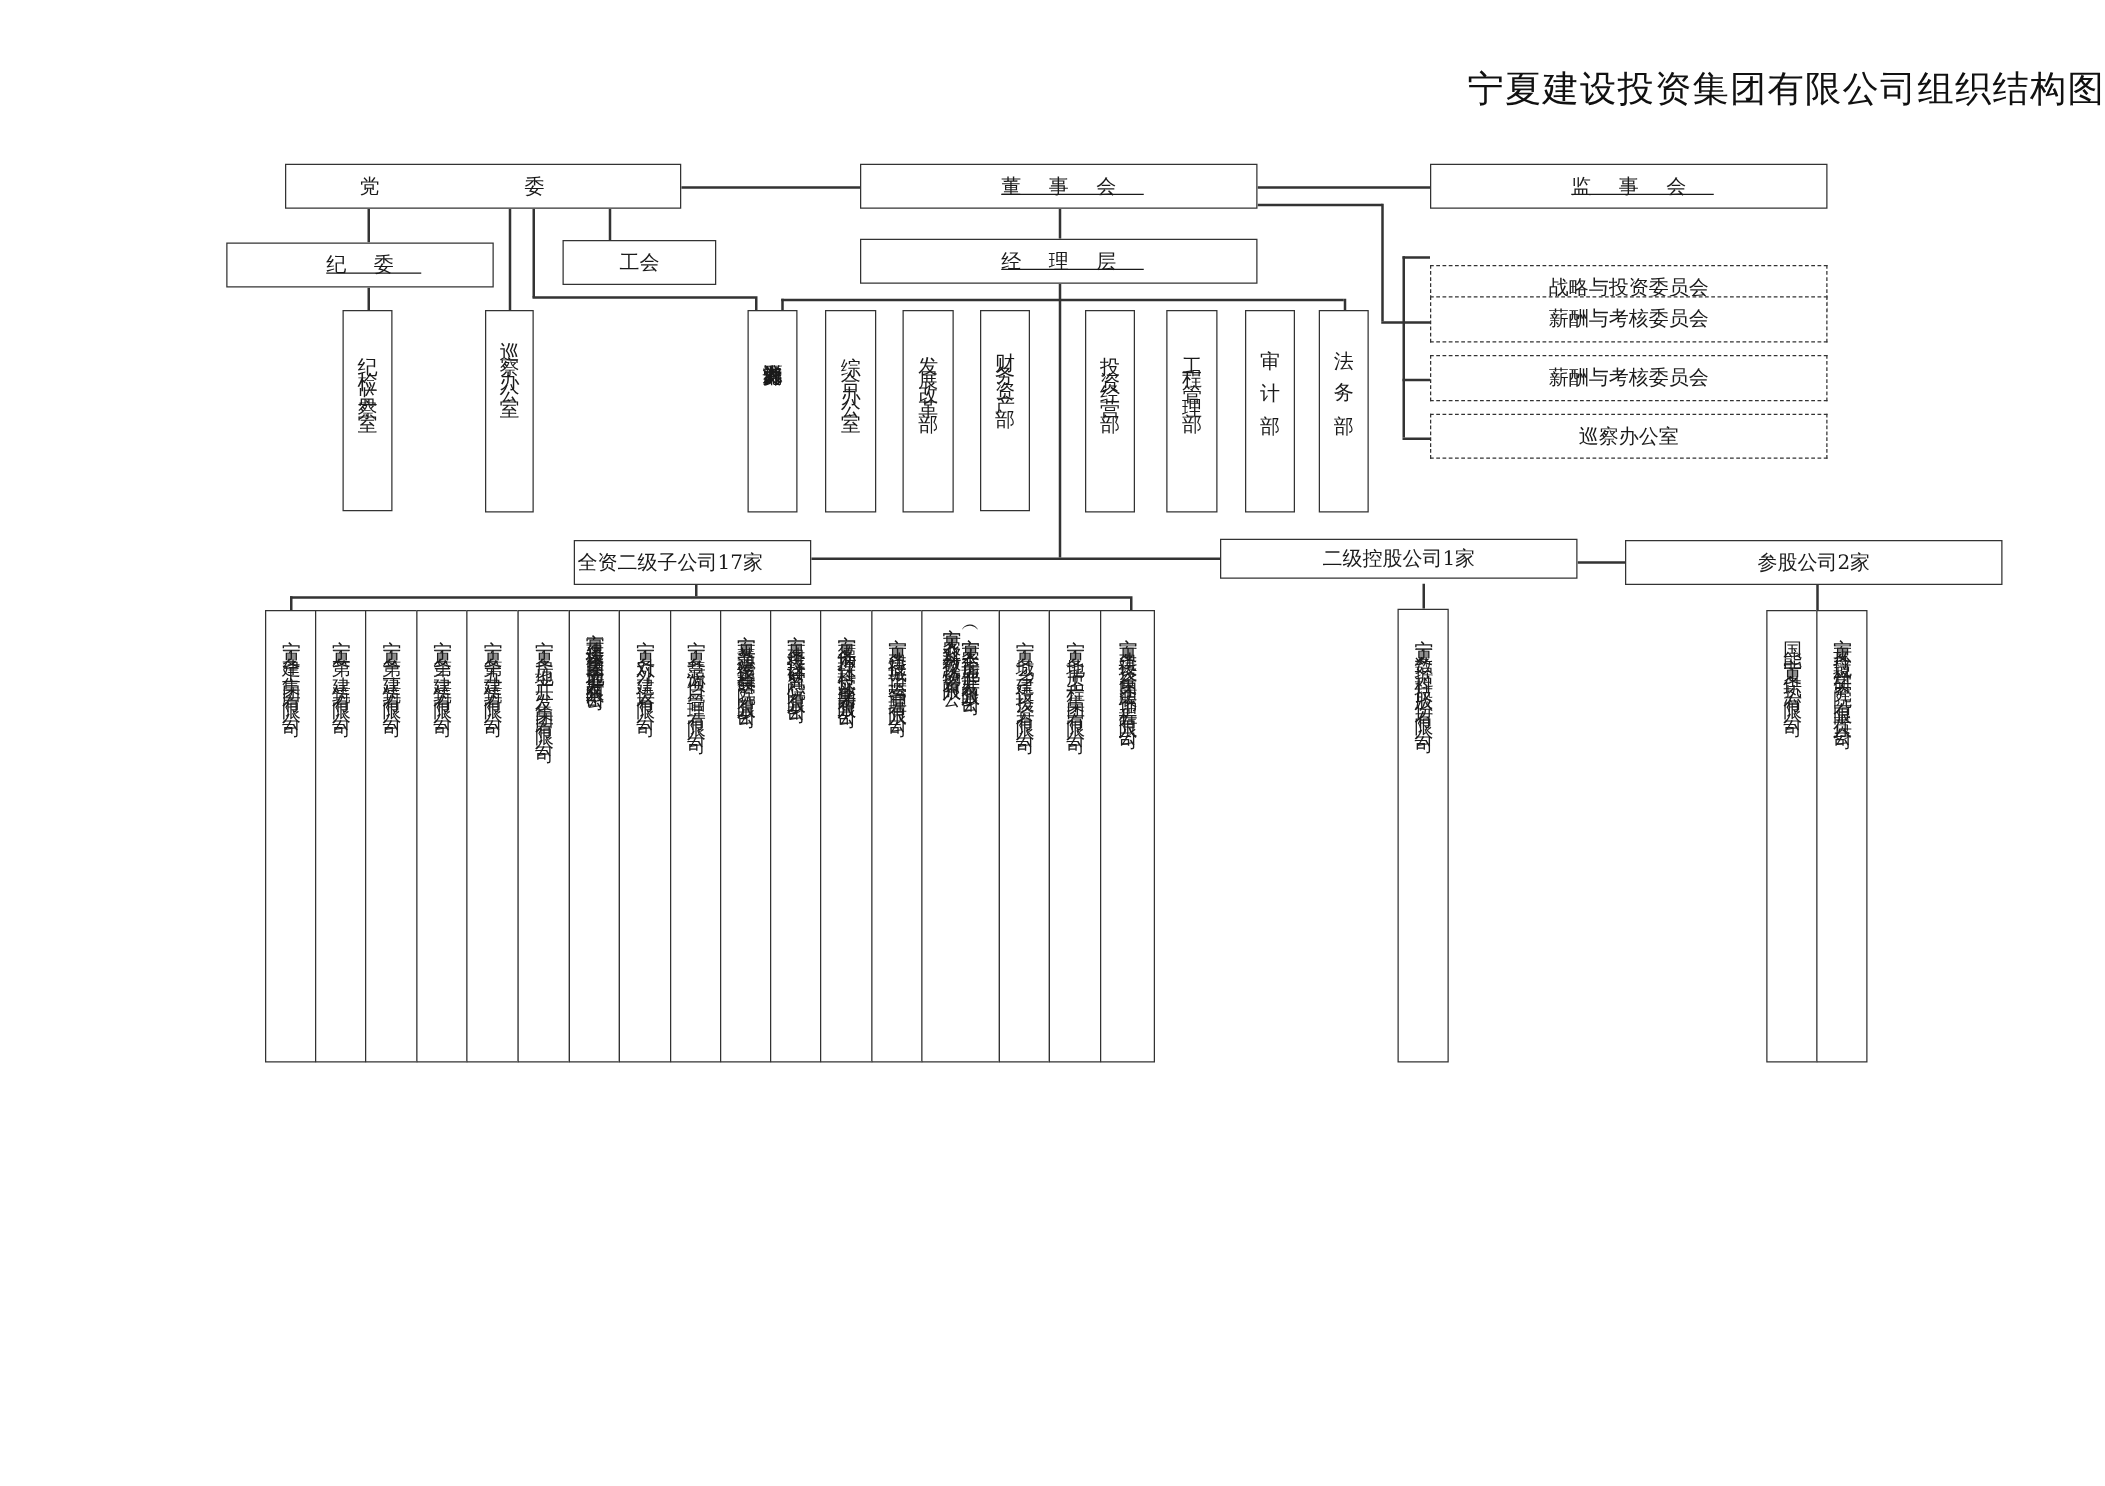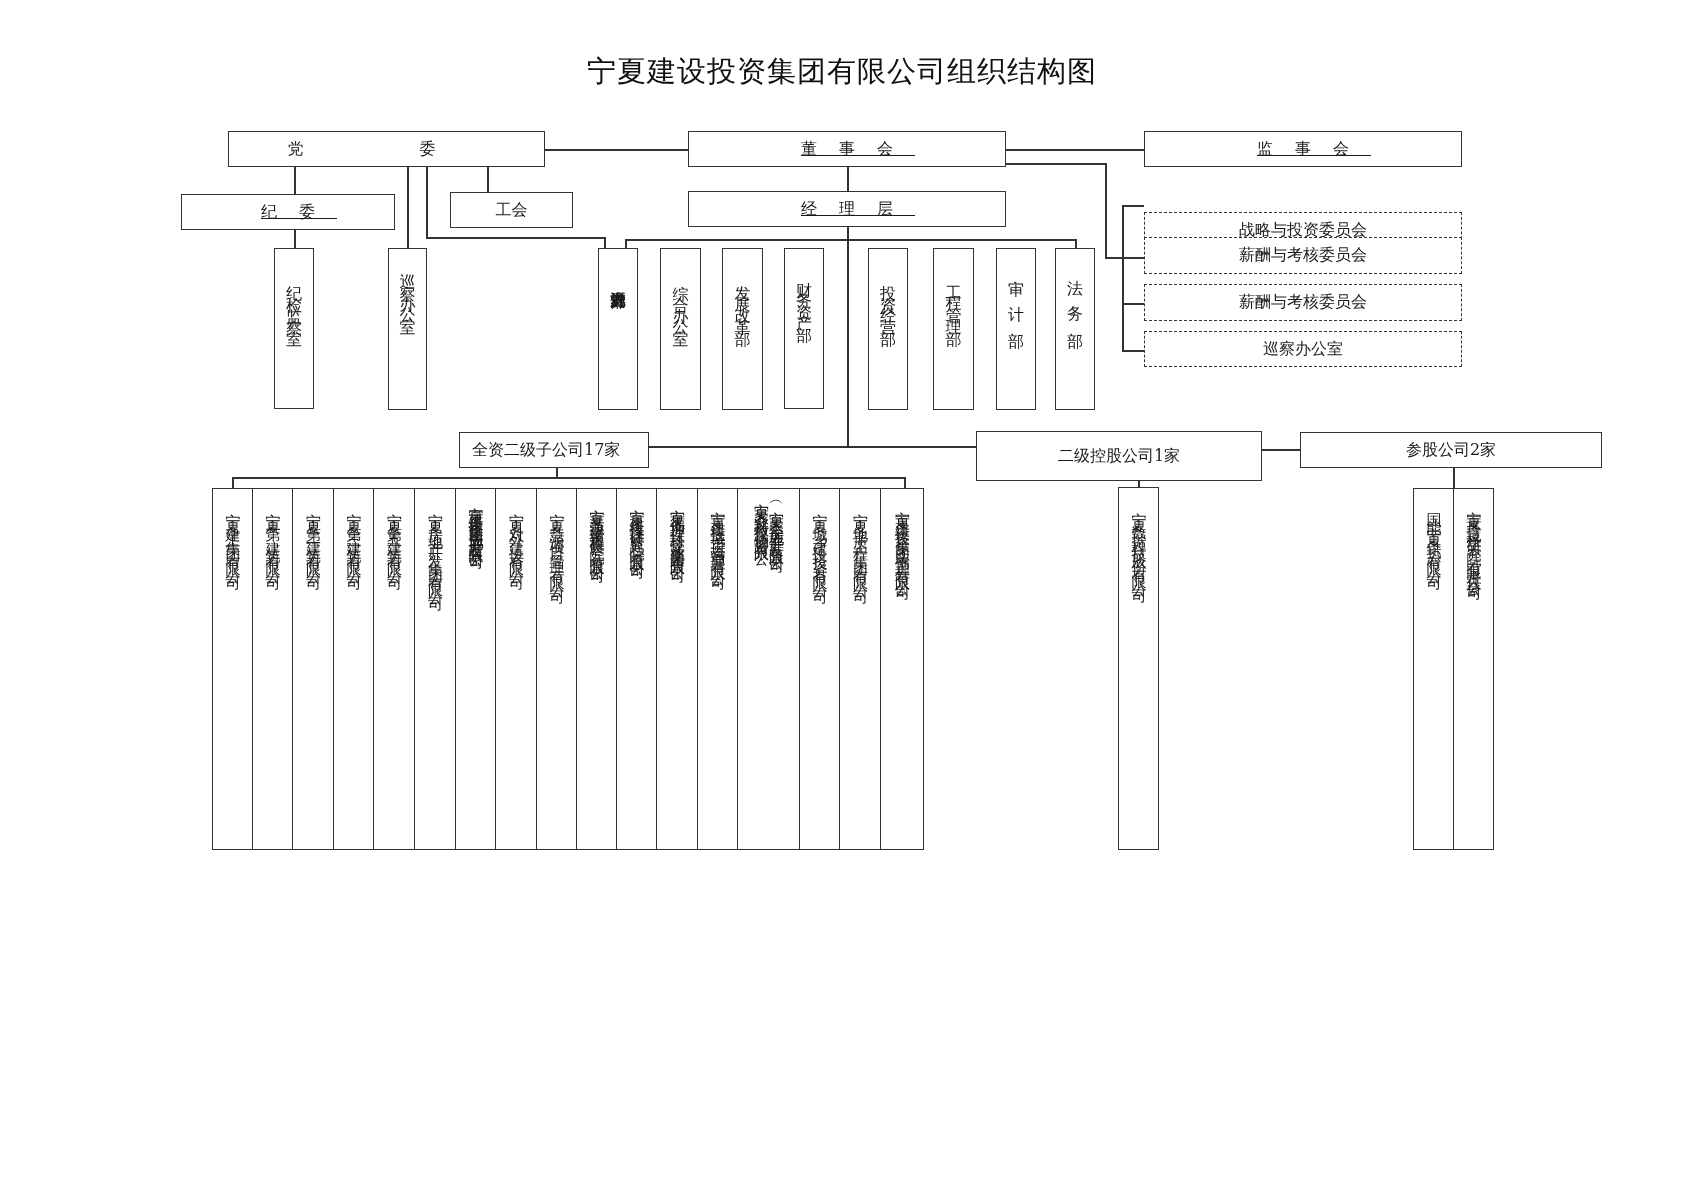--- a/index.html
+++ b/index.html
@@ -1,18 +1,18 @@
 <!DOCTYPE html>
 <html><head>
 <meta charset="utf-8">
 <style>
   html, body { margin:0; padding:0; background:#ffffff; }
   body { width:1684px; height:1189px; position:relative; overflow:hidden;
          font-family:"DejaVu Serif","Liberation Serif",serif; color:#1a1a1a; }
-  .title { position:absolute; left:0; width:1684px; top:52px; text-align:center;
+  .title { position:absolute; left:0; width:1684px; top:52px; text-align:right;
            font-family:"DejaVu Sans","Liberation Sans",sans-serif; font-size:29px; letter-spacing:1px; color:#111; }
   .box { position:absolute; box-sizing:border-box; border:1.5px solid #333; background:#fff;
          display:flex; align-items:center; justify-content:center; font-size:16px; }
   .dashed { border:1.5px dashed #333; }
   .spaced { letter-spacing:22px; padding-left:22px;text-decoration:underline; }
   .spaced-wide { letter-spacing:50px; }
   .vbox { position:absolute; box-sizing:border-box; border:1.5px solid #333; background:#fff;
           display:flex; justify-content:center; align-items:flex-start; }
   .vtext { writing-mode:vertical-rl; text-orientation:upright; font-size:15px; line-height:1; }
   .dept .vtext { letter-spacing:11px; padding-top:24px; font-size:16px; }
@@ -96,22 +96,22 @@
 <div class="vbox dept" style="left:933px;top:248px;width:41px;height:162px;">
   <span class="vtext">工程管理部</span>
 </div>
 <div class="vbox dept" style="left:996px;top:248px;width:40px;height:162px;">
   <span class="vtext" style="letter-spacing:26px;padding-top:18px;">审计部</span>
 </div>
 <div class="vbox dept" style="left:1055px;top:248px;width:40px;height:162px;">
   <span class="vtext" style="letter-spacing:26px;padding-top:18px;">法务部</span>
 </div>
 
-<div class="box" style="left:459px;top:432px;width:190px;height:36px;justify-content:flex-start;padding-left:12px;">全资二级子公司17家</div>
-<div class="box" style="left:976px;top:431px;width:286px;height:50px;">二级控股公司1家</div>
+<div class="box" style="left:459px;top:432px;width:190px;height:36px;justify-content:flex-start;padding-left:2px;">全资二级子公司17家</div>
+<div class="box" style="left:976px;top:431px;width:286px;height:32px;">二级控股公司1家</div>
 <div class="box" style="left:1300px;top:432px;width:302px;height:36px;">参股公司2家</div>
 
 <div style="position:absolute;left:212px;top:488px;width:712px;height:362px;">
   <div class="vbox sub" style="left:0px;top:0;width:41px;height:362px;">
       <span class="vtext">宁夏建工集团有限公司</span>
     </div>
   <div class="vbox sub" style="left:40px;top:0;width:41px;height:362px;">
       <span class="vtext">宁夏第一建筑有限公司</span>
     </div>
   <div class="vbox sub" style="left:80px;top:0;width:42px;height:362px;">

